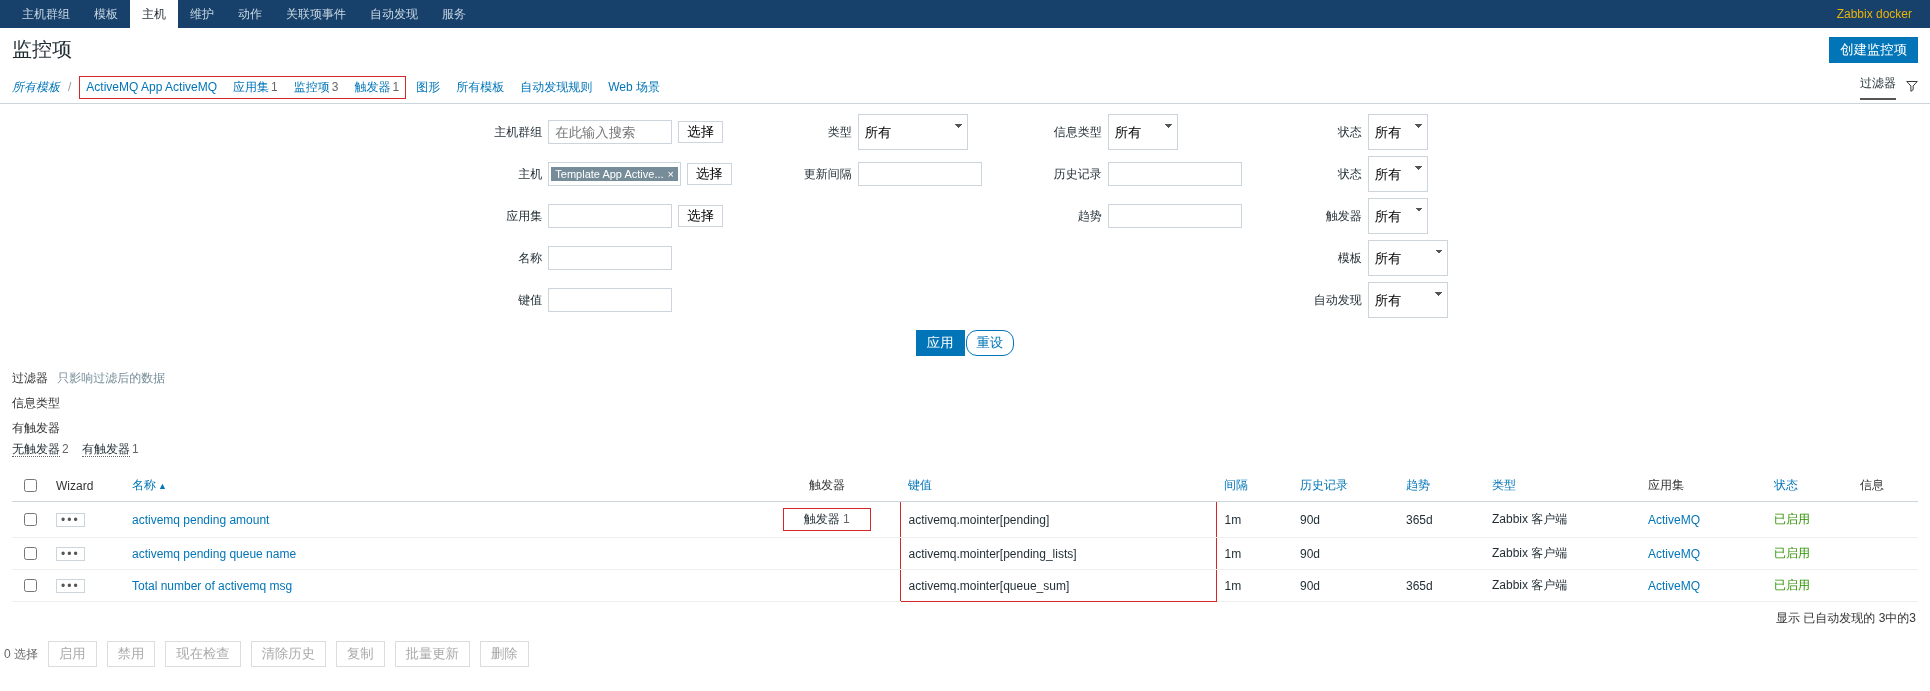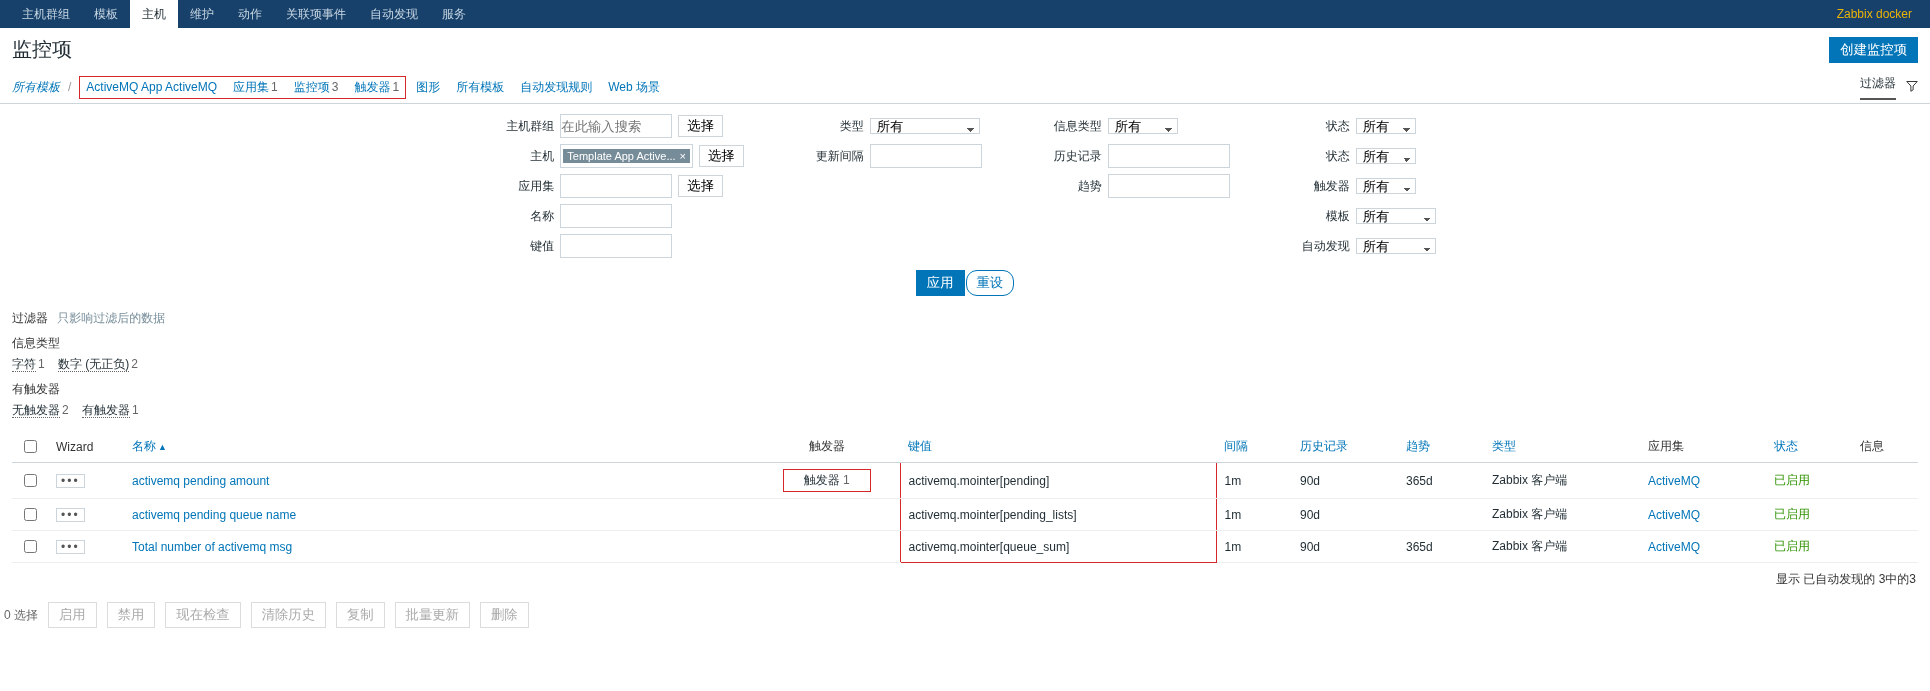--- a/index.html
+++ b/index.html
@@ -33,23 +33,23 @@
   .subnav .sep{color:#999;margin:0 4px;}
   .subnav .link-group{display:flex;align-items:center;gap:16px;padding:0 6px;}
   .subnav .red-group{border:1px solid var(--red-box);padding:2px 6px;display:flex;align-items:center;gap:16px;}
   .subnav-right{display:flex;align-items:center;gap:10px;}
   .subnav-right .active-tab{font-weight:400;border-bottom:2px solid #555;padding-bottom:6px;margin-bottom:-1px;}
   .funnel-icon{width:12px;height:12px;}
   .filter-area{display:flex;justify-content:center;padding:10px 0 6px;}
   .filter-grid{display:grid;grid-template-columns:repeat(4,auto);column-gap:60px;row-gap:6px;}
   .frow{display:flex;align-items:center;gap:6px;}
   .flabel{width:60px;text-align:right;color:var(--text);}
-  .finput{height:22px;border:1px solid var(--border);padding:0 0;width:110px;background:#fff;}
+  .finput{height:22px;border:1px solid var(--border);padding:0 6px;width:110px;background:#fff;}
   .finput.wide{width:110px;}
-  .fselect{height:16px;border:1px solid var(--border);background:#fff;min-width:60px;padding:0 18px 0 6px;appearance:none;-webkit-appearance:none;background-image:linear-gradient(45deg,transparent 50%,#555 50%),linear-gradient(135deg,#555 50%,transparent 50%);background-position:right 8px top 9px,right 4px top 9px;background-size:4px 4px,4px 4px;background-repeat:no-repeat;}
+  .fselect{height:36px;border:1px solid var(--border);background:#fff;min-width:60px;padding:0 18px 0 6px;appearance:none;-webkit-appearance:none;background-image:linear-gradient(45deg,transparent 50%,#555 50%),linear-gradient(135deg,#555 50%,transparent 50%);background-position:right 8px top 9px,right 4px top 9px;background-size:4px 4px,4px 4px;background-repeat:no-repeat;}
   .tag-field{display:flex;align-items:center;border:1px solid var(--border);height:22px;padding:0 2px;min-width:112px;justify-content:center;}
   .tag-chip{background:#768d99;color:#fff;padding:1px 4px;font-size:11px;display:flex;align-items:center;gap:4px;}
   .tag-x{cursor:pointer;}
   .mini-btn{height:22px;border:1px solid var(--border);background:#fff;padding:0 8px;cursor:pointer;}
   .filter-buttons{display:flex;justify-content:center;gap:1px;padding:6px 0 10px;}
   .summary-block{padding:4px 12px;}
   .summary-title{color:#333;}
   .summary-sub{color:var(--muted);margin-left:6px;}
   .summary-chips{margin-top:4px;}
   .u{border-bottom:1px dotted #666;cursor:pointer;}
@@ -205,25 +205,20 @@
   <button class="btn primary">应用</button>
   <button class="btn" style="color:var(--link);border-color:var(--link);border-radius:11px;">重设</button>
 </div>
 
 <div class="summary-block">
   <span class="summary-title">过滤器</span>
   <span class="summary-sub">只影响过滤后的数据</span>
 </div>
 <div class="summary-block">
   <div class="summary-title">信息类型</div>
-  <div class="summary-chips">
-    <span class="u">字符</span><span class="count">1</span>
-    &nbsp;&nbsp;
-    <span class="u">数字 (无正负)</span><span class="count">2</span>
-  </div>
 </div>
 <div class="summary-block">
   <div class="summary-title">有触发器</div>
   <div class="summary-chips">
     <span class="u">无触发器</span><span class="count">2</span>
     &nbsp;&nbsp;
     <span class="u">有触发器</span><span class="count">1</span>
   </div>
 </div>
 

